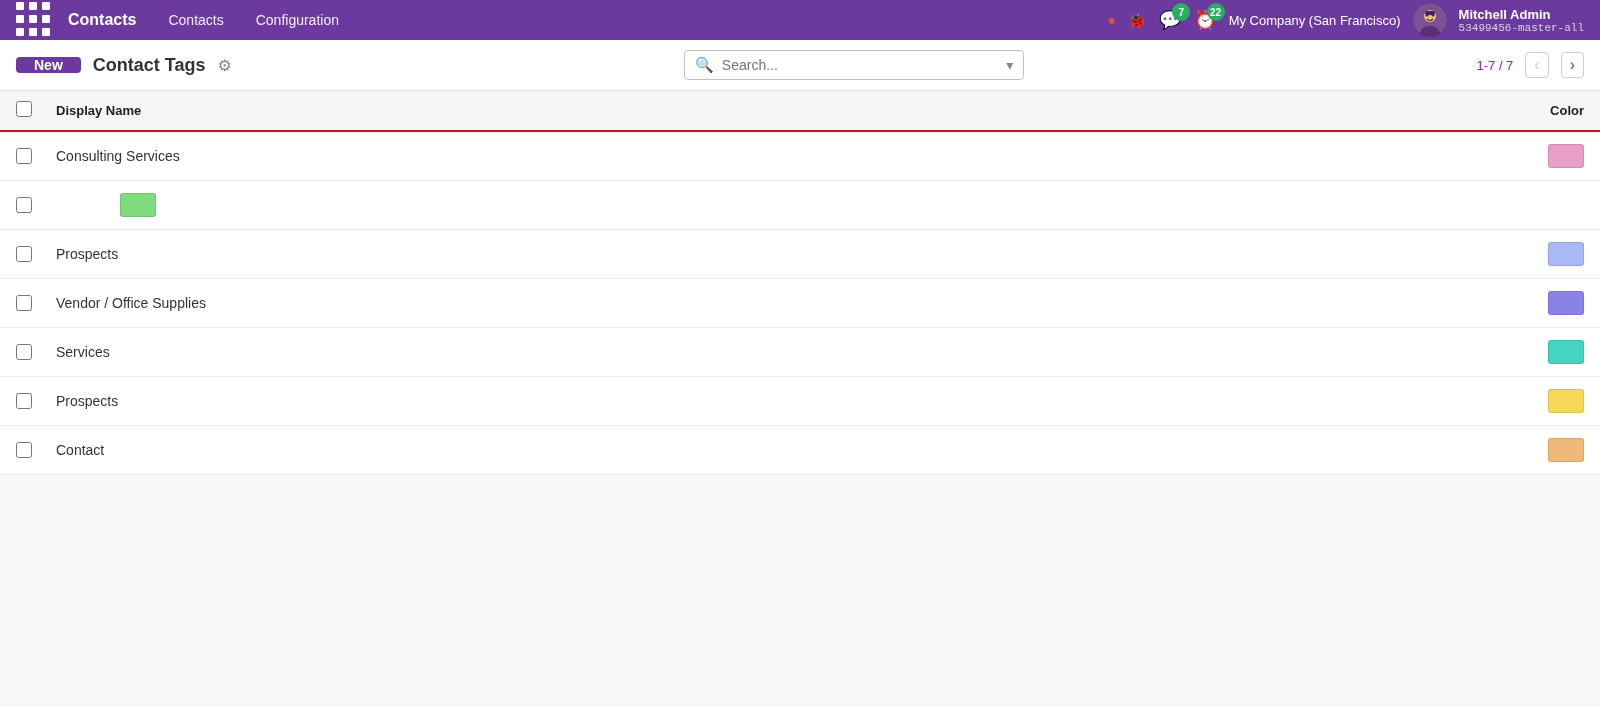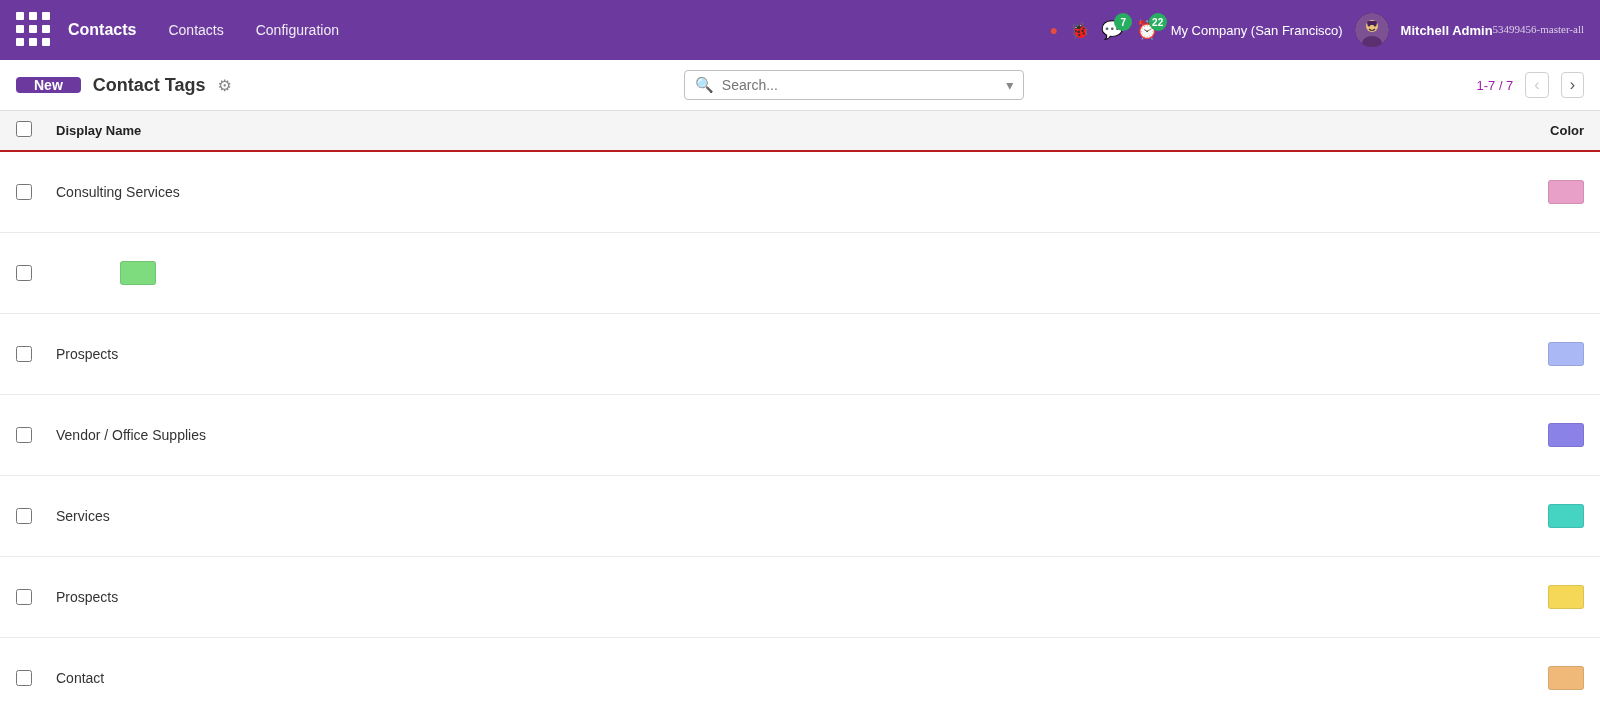--- a/index.html
+++ b/index.html
@@ -3,21 +3,21 @@
   <meta charset="utf-8">
   <style>
     * { box-sizing: border-box; margin: 0; padding: 0; }
     body { font-family: 'Segoe UI', Arial, sans-serif; font-size: 14px; background: #f8f8f8; color: #333; }
 
     
     .topnav {
       background: #6c3a9e;
       display: flex;
       align-items: center;
-      height: 60px;
+      height: 40px;
       padding: 0 16px;
       gap: 16px;
     }
     .topnav-grid {
       display: grid;
       grid-template-columns: repeat(3,10px);
       grid-template-rows: repeat(3,10px);
       gap: 3px;
       cursor: pointer;
     }
@@ -79,25 +79,26 @@
       background: #4a235a;
       display: flex;
       align-items: center;
       justify-content: center;
       cursor: pointer;
       overflow: hidden;
     }
     .topnav-avatar svg { width: 34px; height: 34px; }
     .topnav-user-info {
       display: flex;
+      flex-direction: column;
       align-items: flex-start;
       cursor: pointer;
     }
     .topnav-username { color: white; font-size: 13px; font-weight: 600; }
-    .topnav-userid { color: rgba(255,255,255,0.75); font-size: 11px; font-family: Liberation Serif, serif; }
+    .topnav-userid { color: rgba(255,255,255,0.75); font-size: 11px; font-family: Liberation Mono, monospace; }
 
     
     .toolbar {
       background: white;
       display: flex;
       align-items: center;
       padding: 10px 16px;
       border-bottom: 1px solid #e0e0e0;
       gap: 12px;
     }
@@ -174,21 +175,21 @@
       border-bottom: 2px solid #b91c1c;
       background: #f5f5f5;
     }
     .col-checkbox { width: 40px; flex-shrink: 0; }
     .col-name { flex: 1; font-weight: 700; font-size: 13px; color: #222; }
     .col-color { width: 100px; text-align: right; font-weight: 700; font-size: 13px; color: #222; }
 
     .table-row {
       display: flex;
       align-items: center;
-      padding: 28px 16px;
+      padding: 12px 16px;
       border-bottom: 1px solid #ebebeb;
       background: white;
       cursor: pointer;
       transition: background 0.1s;
     }
     .row-checkbox {
       width: 40px;
       flex-shrink: 0;
       display: flex;
       align-items: center;

